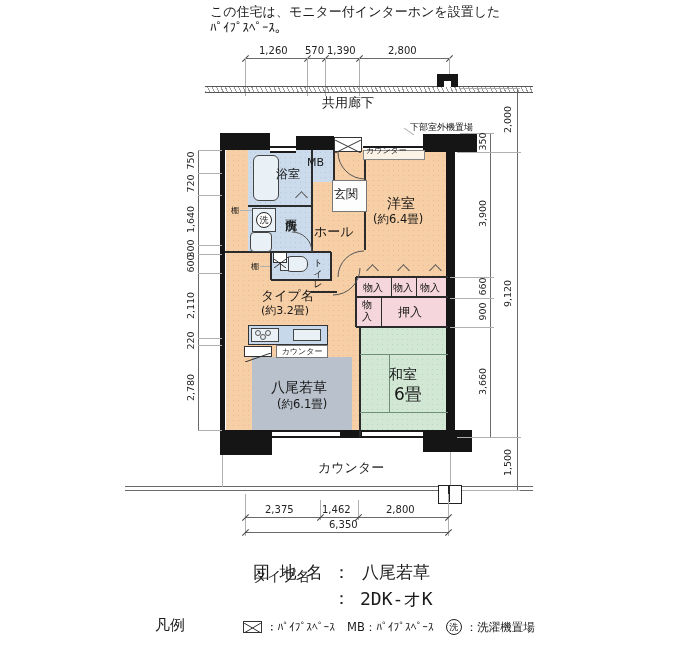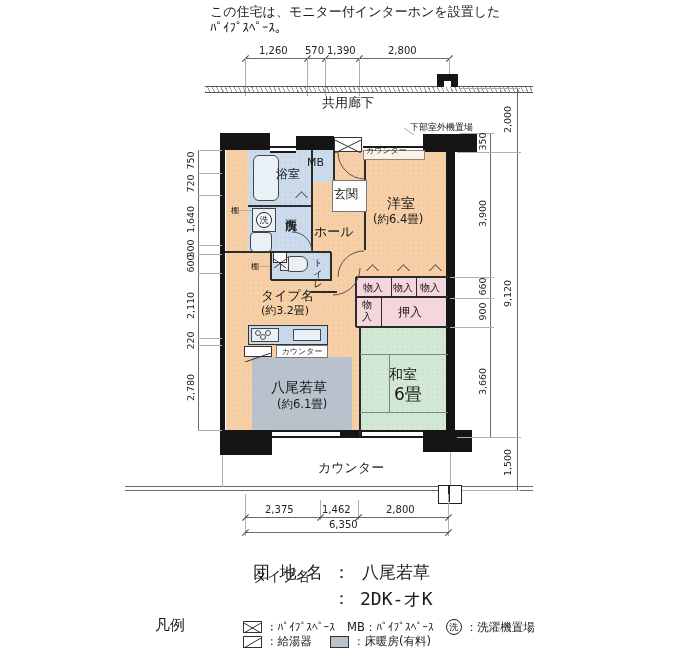--- a/index.html
+++ b/index.html
@@ -248,22 +248,14 @@
   <div class="legendrow" style="left:243px;top:619px">
     <span class="boxicon" style="position:relative;display:inline-block;width:17px;height:10px"><svg width="17" height="10">
           <line x1="0" y1="0" x2="17" y2="10" stroke="#333"></line>
           <line x1="17" y1="0" x2="0" y2="10" stroke="#333"></line>
         </svg></span>
     <span>：ﾊﾟｲﾌﾟｽﾍﾟｰｽ</span>
     <span class="b" style="margin-left:8px">MB：ﾊﾟｲﾌﾟｽﾍﾟｰｽ</span>
     <span class="circ" style="margin-left:8px">洗</span>
     <span>：洗濯機置場</span>
   </div>
-  <div class="legendrow" style="left:243px;top:634px">
-    <span class="boxicon" style="position:relative;display:inline-block;width:17px;height:10px"><svg width="17" height="10">
-          <line x1="0" y1="10" x2="17" y2="0" stroke="#333"></line>
-        </svg></span>
-    <span>：給湯器</span>
-    <span class="gray" style="display:inline-block;width:17px;height:10px;border:1px solid #333;margin-left:14px"></span>
-    <span>：床暖房(有料)</span>
-  </div>
 
 </div>
 
 </body></html>

